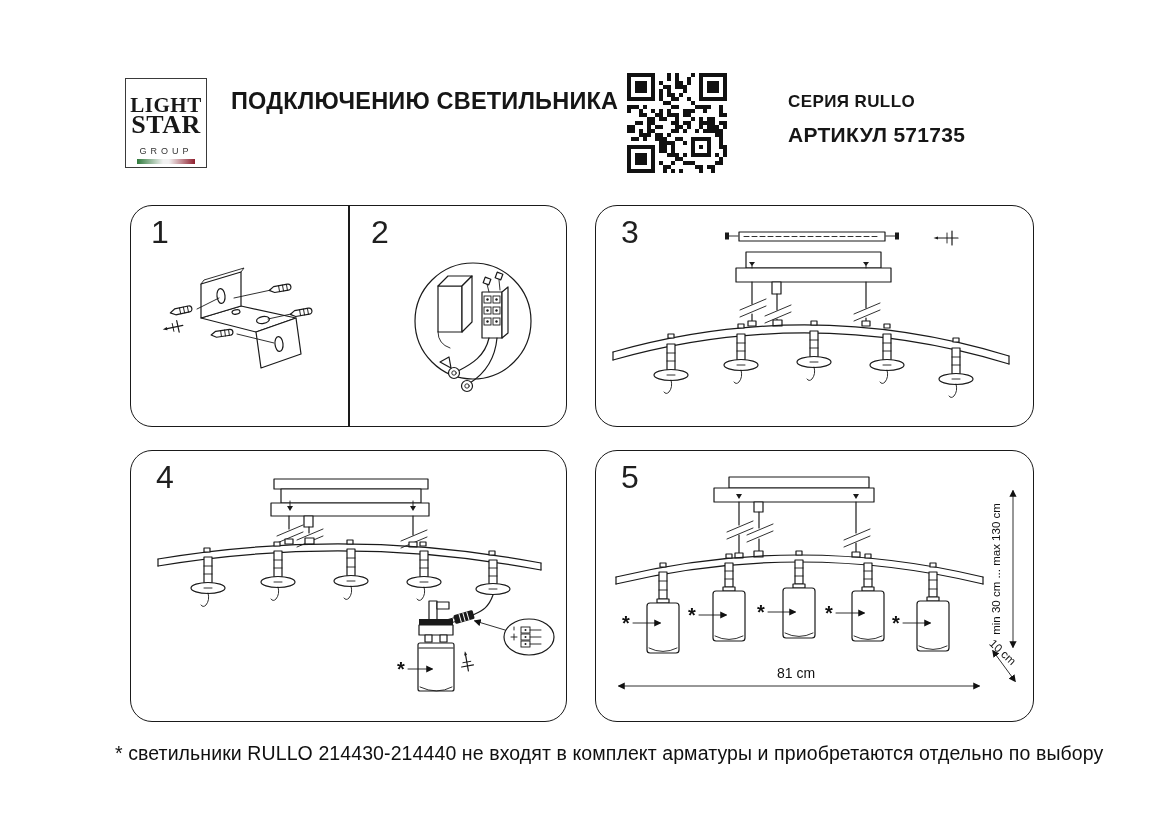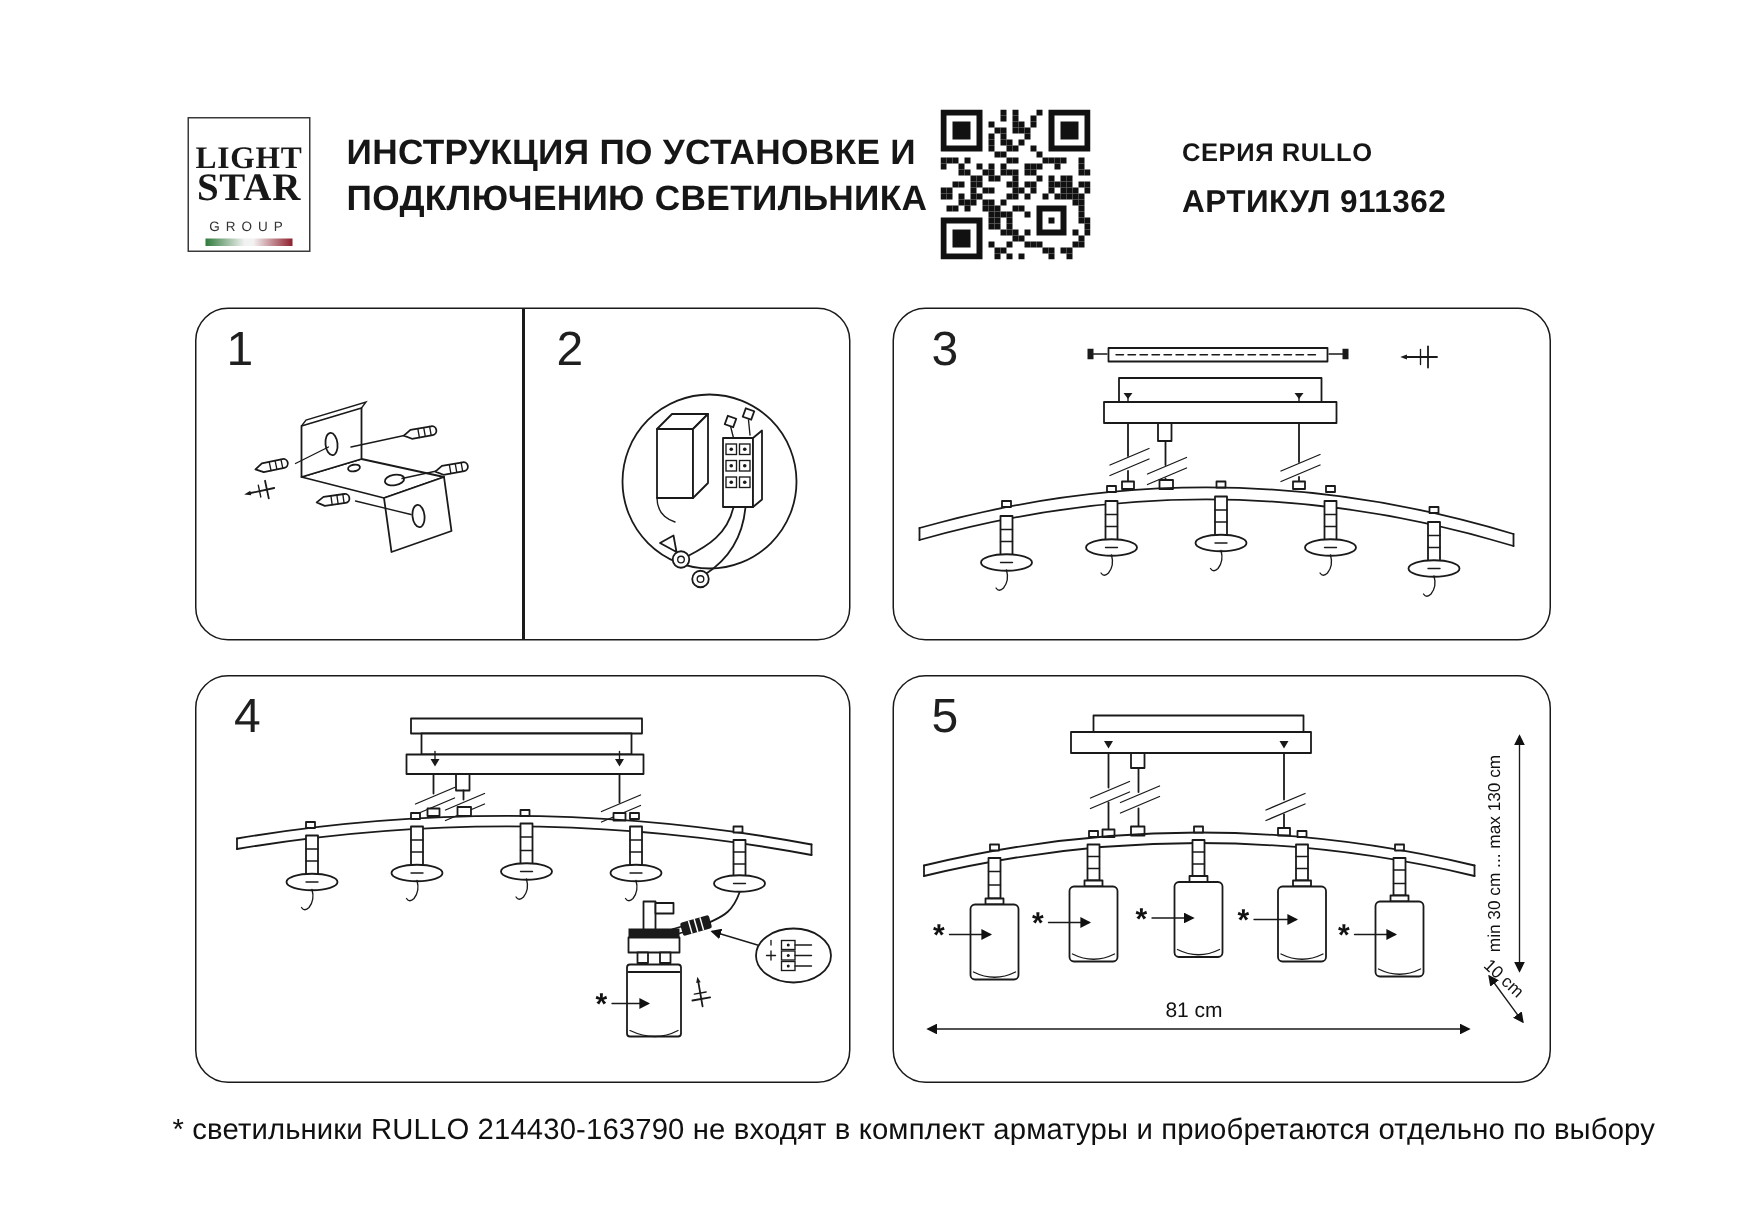--- a/index.html
+++ b/index.html
@@ -43,21 +43,20 @@
 <div class="page">
 
   <div class="logo-box">
     <div class="logo-light">LIGHT</div>
     <div class="logo-star">STAR</div>
     <div class="logo-group">GROUP</div>
     <div class="logo-flag"></div>
   </div>
 
   <div class="title">
-    <div>ИНСТРУКЦИЯ ПО УСТАНОВКЕ И</div>
     <div>ПОДКЛЮЧЕНИЮ СВЕТИЛЬНИКА</div>
   </div>
 
   <div class="qr">
     <svg viewBox="0 0 100 100" fill="#111">
 
       <g>
         <rect x="0" y="0" width="28" height="28"></rect>
           <rect x="4" y="4" width="20" height="20" fill="#fff"></rect>
           <rect x="8" y="8" width="12" height="12"></rect>
@@ -241,21 +240,21 @@
           <rect x="44" y="96" width="4" height="4"></rect>
           <rect x="52" y="96" width="4" height="4"></rect>
           <rect x="72" y="96" width="4" height="4"></rect>
           <rect x="84" y="96" width="4" height="4"></rect>
         </g>
     </svg>
   </div>
 
   <div class="series-block">
     <div class="series-label">СЕРИЯ RULLO</div>
-    <div class="article-label">АРТИКУЛ 911362</div>
+    <div class="article-label">АРТИКУЛ 571735</div>
   </div>
 
   <div class="panel" id="panel12">
     <div class="divider"></div>
     <span class="step-num" style="left:20px;top:8px">1</span>
     <span class="step-num" style="left:240px;top:8px">2</span>
 
     <svg class="draw" width="218" height="220" viewBox="0 0 218 220">
       <g>
         <polygon class="fw" points="70,112 110,100 165,112 125,126"></polygon>
@@ -693,15 +692,15 @@
         <line class="lt" x1="417" y1="40" x2="417" y2="196" marker-start="url(#a5s)" marker-end="url(#a5)"></line>
         <text class="dimtxt-sm" transform="translate(404,118) rotate(-90)" text-anchor="middle">min 30 cm ... max 130 cm</text>
       </g>
       <g>
         <line class="lt" x1="397" y1="200" x2="419" y2="230" marker-start="url(#a5s)" marker-end="url(#a5)"></line>
         <text class="dimtxt-sm" transform="translate(404,204) rotate(43)" text-anchor="middle">10 cm</text>
       </g>
     </svg>
   </div>
 
-  <div class="footnote">* светильники RULLO 214430-163790 не входят в комплект арматуры и приобретаются отдельно по выбору</div>
+  <div class="footnote">* светильники RULLO 214430-214440 не входят в комплект арматуры и приобретаются отдельно по выбору</div>
 
 </div>
 
 </body></html>

